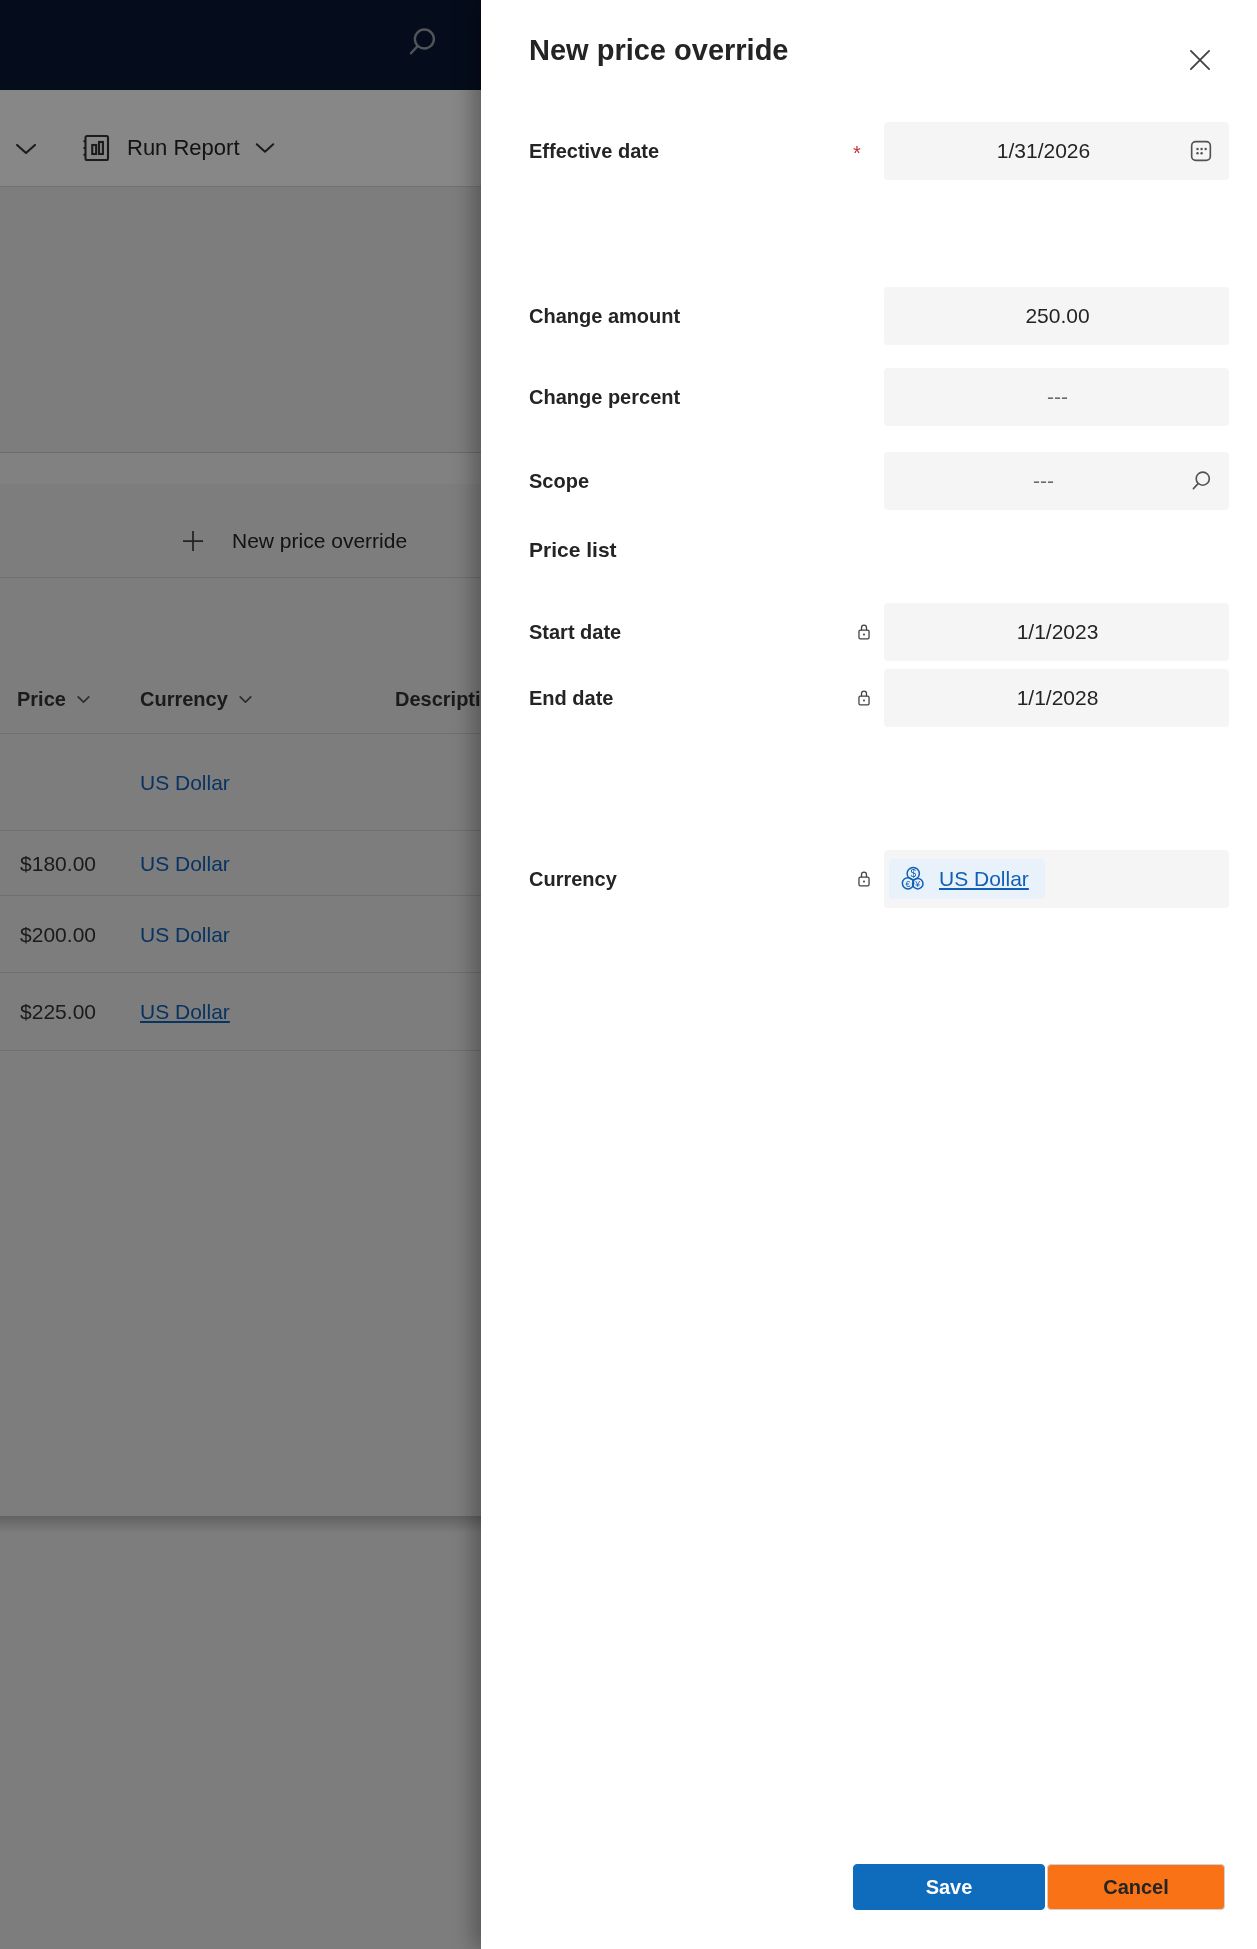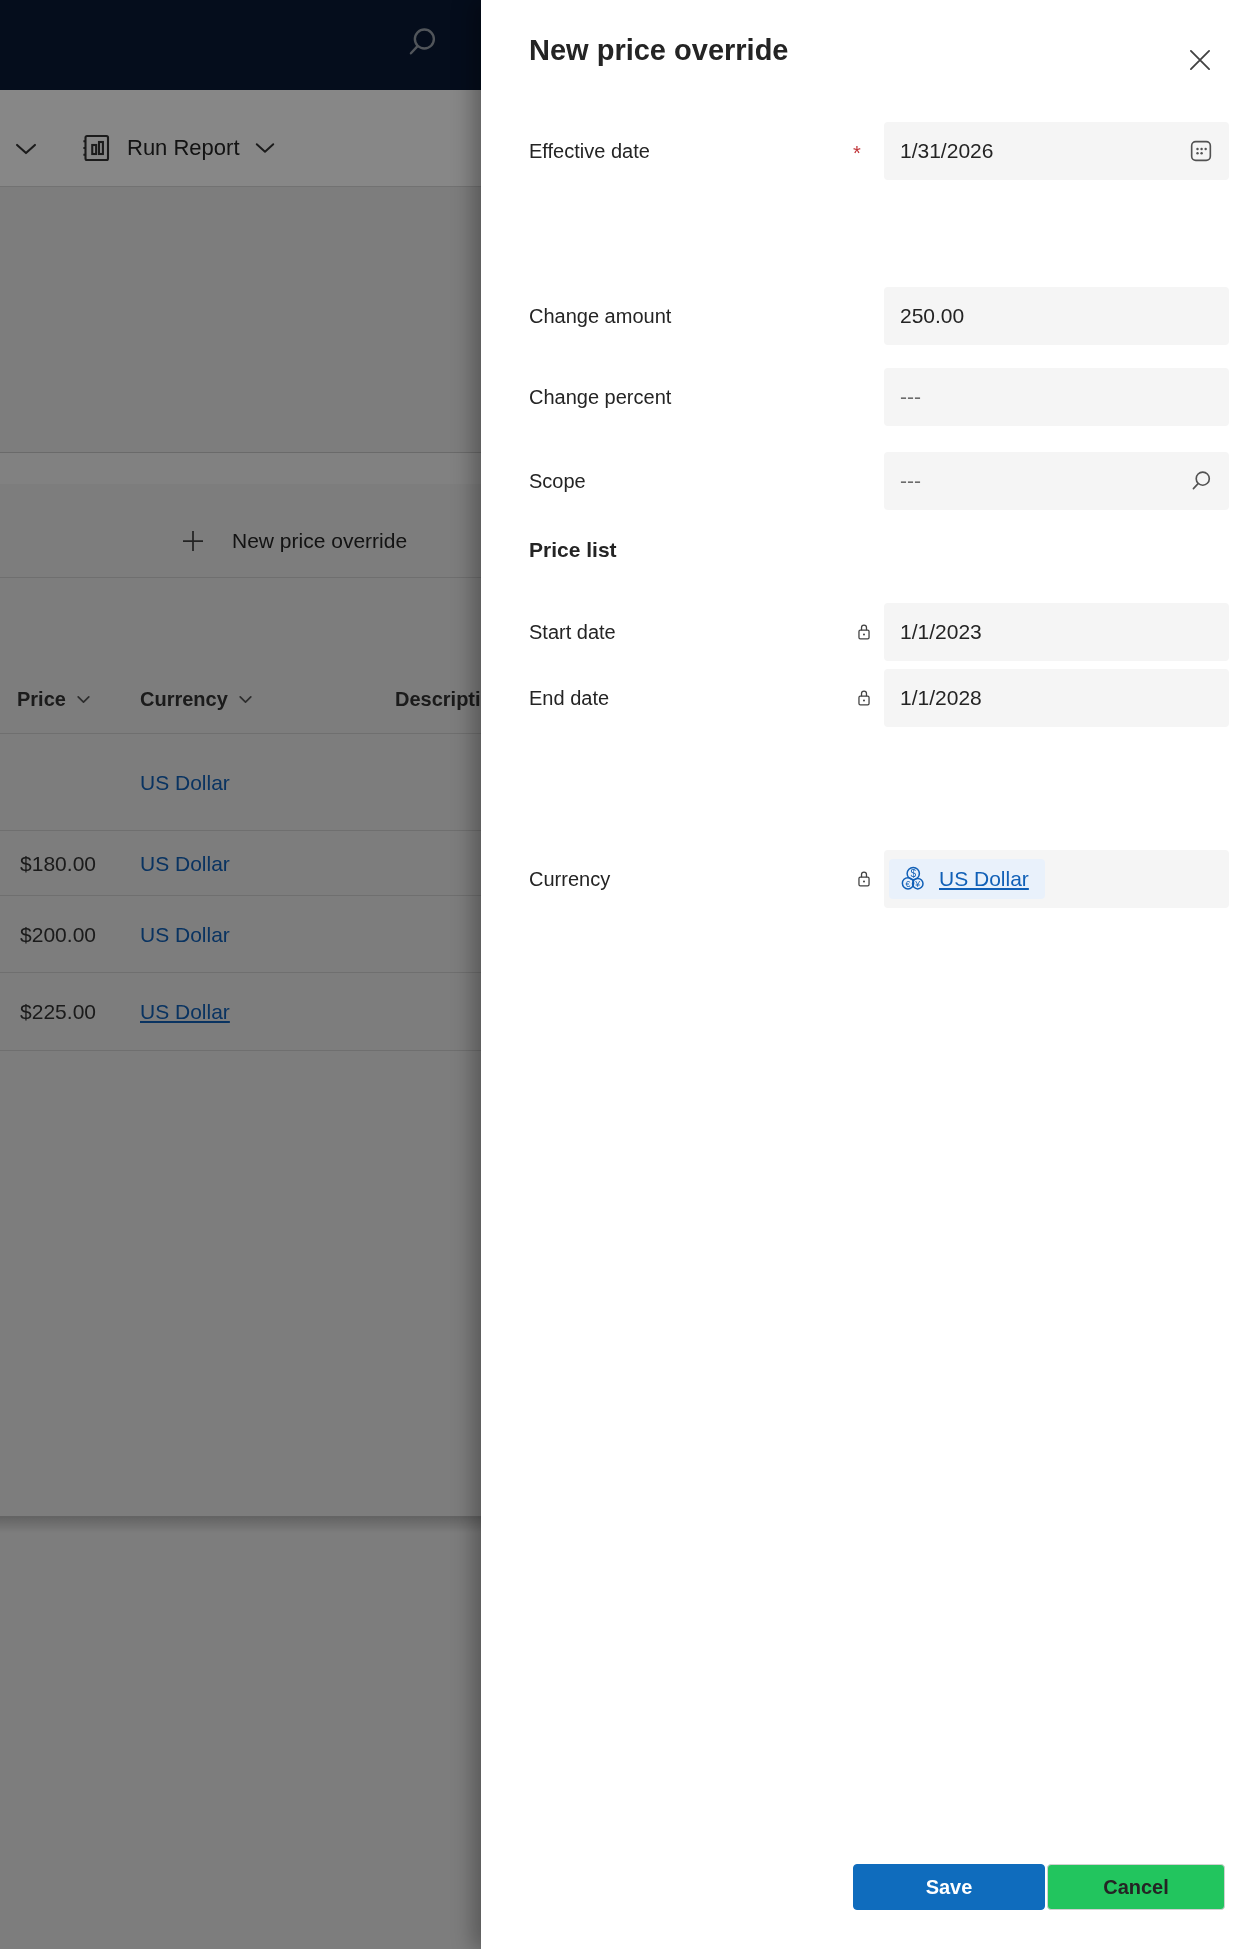--- a/index.html
+++ b/index.html
@@ -41,40 +41,40 @@
 
   
   .panel{position:absolute;left:481px;top:0;width:776px;height:1949px;background:#ffffff;z-index:10;
          box-shadow:-8px 0 20px rgba(0,0,0,0.30);}
   .panel-title{position:absolute;left:48px;top:34px;margin:0;font-size:29px;font-weight:600;color:#242424;}
   .close-btn{position:absolute;left:700px;top:40px;width:40px;height:40px;background:none;border:none;
          color:#424242;padding:6px;cursor:pointer;}
   .close-btn svg{width:26px;height:26px;}
 
   .frow{position:absolute;left:48px;width:700px;height:58px;display:flex;align-items:center;}
-  .flabel{flex:0 0 324px;font-size:20px;color:#242424;}
+  .flabel{flex:0 0 324px;font-size:20px;color:#242424;font-weight:bold;}
   .fmark{flex:0 0 31px;display:flex;align-items:center;color:#424242;}
   .fmark.req{color:#c13438;font-size:20px;line-height:1;padding-top:4px;}
   .fmark .lock{width:22px;height:24px;}
   .finput{flex:1;height:58px;background:#f5f5f5;border-radius:4px;display:flex;align-items:center;
           padding:0 14px 0 16px;box-sizing:border-box;font-size:21px;color:#242424;}
-  .fvalue{flex:1;}
+  .fvalue{flex:1;text-align:center;}
   .fvalue.placeholder{color:#6b6b6b;}
   .ficon{width:28px;height:28px;color:#525252;flex:0 0 auto;}
   .section-heading{position:absolute;left:48px;top:538px;margin:0;font-size:21px;font-weight:700;color:#242424;}
 
   .currency-chip{display:inline-flex;align-items:center;gap:11px;background:#e9f1fb;border-radius:4px;
           padding:5px 16px 5px 9px;margin-left:-11px;}
   .currency-chip .cur-icon{width:30px;height:30px;color:#1160b7;}
   .currency-chip a{color:#1160b7;font-size:21px;}
 
   .pfooter-btn{position:absolute;top:1864px;height:46px;border-radius:4px;font-size:20px;font-weight:600;
           font-family:"Liberation Sans",sans-serif;cursor:pointer;}
   .save-btn{left:372px;width:192px;background:#0f6cbd;border:1px solid #0f6cbd;color:#ffffff;}
-  .cancel-btn{left:566px;width:178px;background:#22c55e;border:1px solid #d1d1d1;color:#242424;}
+  .cancel-btn{left:566px;width:178px;background:#f97316;border:1px solid #d1d1d1;color:#242424;}
 
   svg{display:block;}
 </style>
 </head>
 <body>
 
 <div class="screen">
 
   <div class="bg">
     <div class="navbar">

